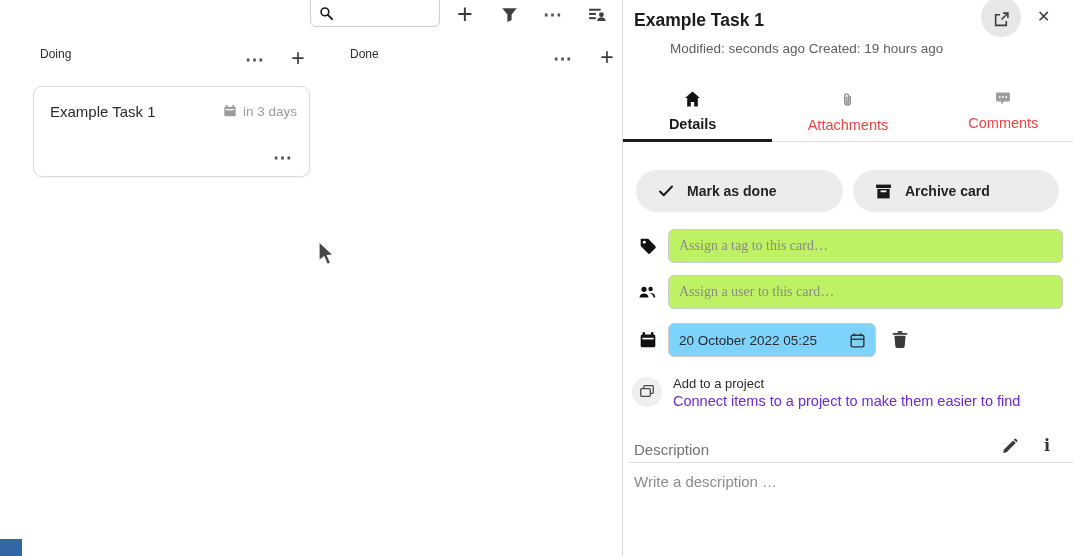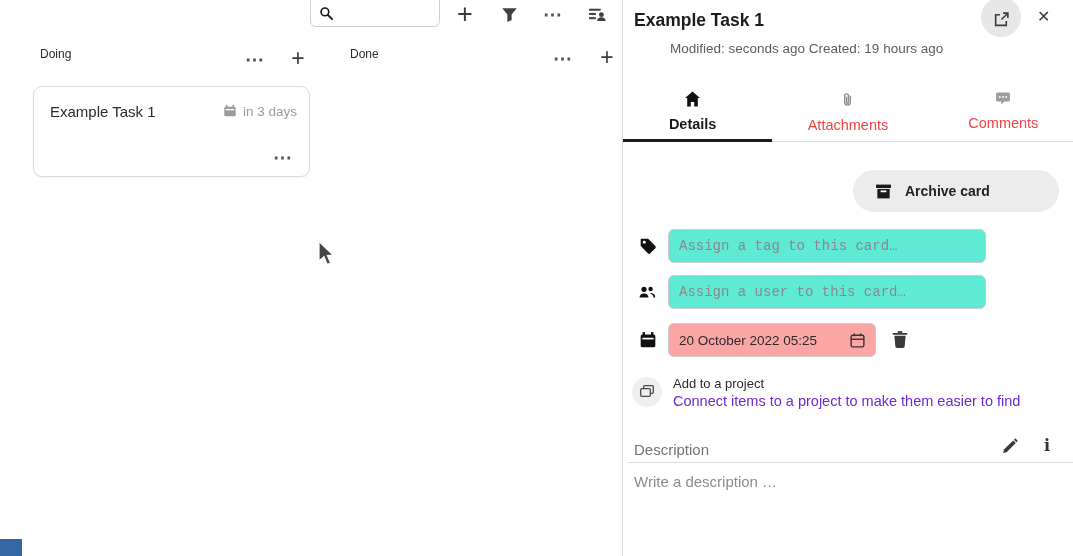--- a/index.html
+++ b/index.html
@@ -45,27 +45,27 @@
   .tab.active .label { color:#1a1a1a; font-weight:bold; }
   .tab-underline { left:623px; top:139px; width:149px; height:3px; background:#1a1a1a; }
 
   .pill { top:170px; height:42px; border-radius:21px; background:#ececec;
     display:flex; align-items:center; padding-left:22px; gap:13px; }
   .pill .label { font-size:14px; font-weight:bold; color:#242424; }
   .pill-done { left:636px; width:207px; }
   .pill-archive { left:853px; width:206px; }
 
   .row-icon { width:18px; display:flex; justify-content:center; }
-  .field-input { left:668px; width:318px; height:34px; border:1px solid #cccccc; border-radius:6px;
-    background:#5eead4; font-family:Liberation Mono, monospace; font-size:14px; color:#2b2b2b;
+  .field-input { left:668px; width:395px; height:34px; border:1px solid #cccccc; border-radius:6px;
+    background:#bef264; font-family:Liberation Serif, serif; font-size:14px; color:#2b2b2b;
     padding:0 10px; outline:none; }
   .field-input::placeholder { color:#8a8a8a; opacity:1; }
 
   .date-field { left:668px; top:323px; width:208px; height:34px; border:1px solid #cccccc;
-    border-radius:6px; background:#fca5a5; display:flex; align-items:center; padding:0 9px 0 10px; }
+    border-radius:6px; background:#7dd3fc; display:flex; align-items:center; padding:0 9px 0 10px; }
   .date-text { flex:1; font-size:13.5px; color:#2b2b2b; }
 
   .proj-circle { left:632px; top:377px; width:30px; height:30px; border-radius:50%;
     background:#efefef; display:flex; align-items:center; justify-content:center; }
   .proj-title { left:673px; top:376px; font-size:13px; color:#2b2b2b; }
   .proj-sub { left:673px; top:393px; font-size:14.5px; color:#6d28d9; }
 
   .desc-label { left:634px; top:441px; font-size:15px; color:#737373; }
   .desc-rule { left:628px; top:462px; width:445px; height:1px; background:#dedede; }
   .desc-placeholder { left:634px; top:473px; font-size:15px; color:#8c8c8c; }
@@ -192,20 +192,28 @@
             <circle cx="4.8" cy="6" r=".9" fill="#fff"></circle>
             <circle cx="8" cy="6" r=".9" fill="#fff"></circle>
             <circle cx="11.2" cy="6" r=".9" fill="#fff"></circle>
           </svg>
       </span>
       <span class="label">Comments</span>
     </div>
   </div>
   <div class="abs tab-underline"></div>
 
+  <div class="abs pill pill-done">
+    <span class="icon">
+      <svg width="16" height="14" viewBox="0 0 16 14" fill="none" stroke="#1a1a1a" stroke-width="2" stroke-linecap="round" stroke-linejoin="round">
+          <path d="M2 7.5l3.7 3.7L14 2.5"></path>
+        </svg>
+    </span>
+    <span class="label">Mark as done</span>
+  </div>
   <div class="abs pill pill-archive">
     <span class="icon">
       <svg width="17" height="17" viewBox="0 0 16 16">
           <rect x="1" y="1.5" width="14" height="3.2" fill="#1a1a1a"></rect>
           <path d="M2.2 5.6h11.6v8.9H2.2z" fill="#1a1a1a"></path>
           <rect x="5.3" y="7" width="5.4" height="1.7" fill="#fff"></rect>
         </svg>
     </span>
     <span class="label">Archive card</span>
   </div>

